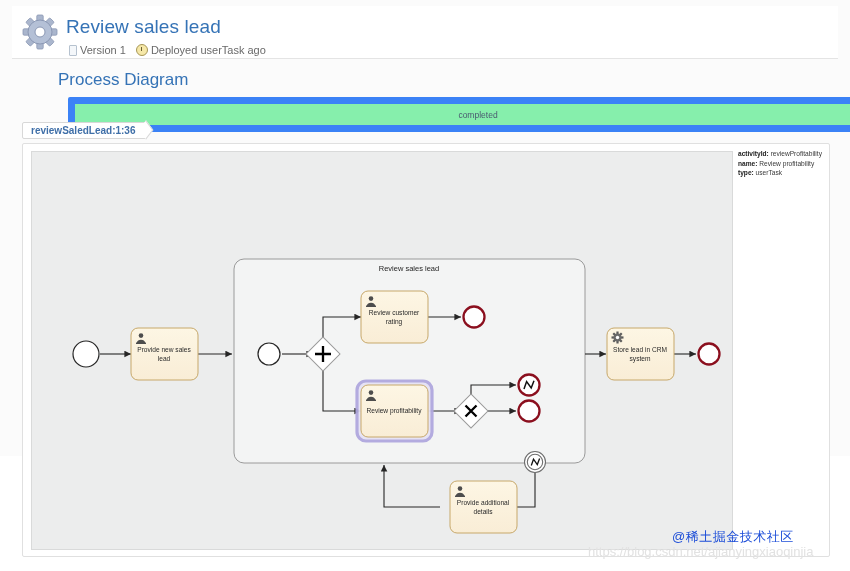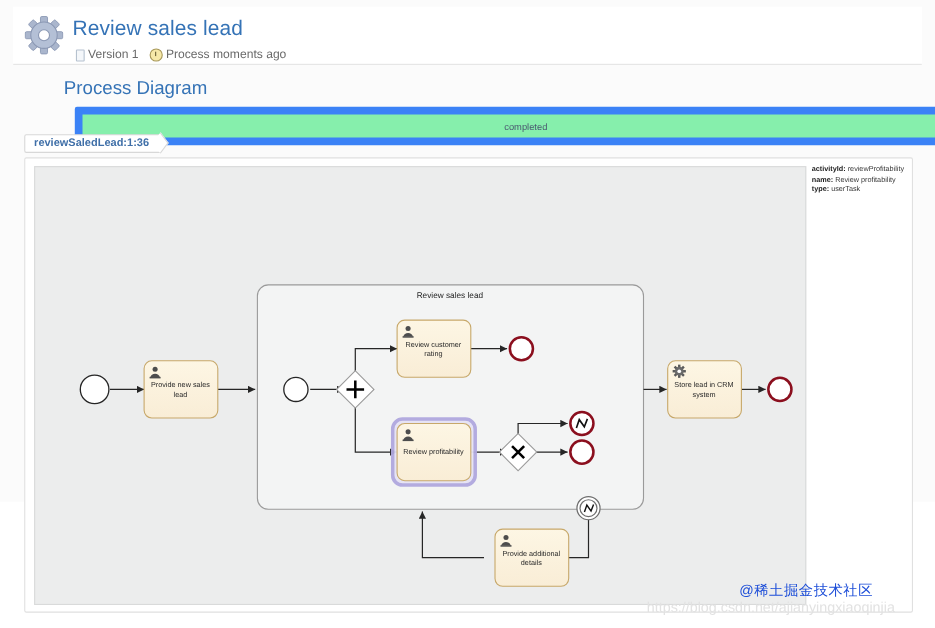--- a/index.html
+++ b/index.html
@@ -177,21 +177,21 @@
       </svg>
     </div>
 
     <div class="title">Review sales lead</div>
 
     <div class="meta">
       <span class="doc-icon"></span>
       <span>Version 1</span>
       <span class="sep"></span>
       <span class="clock-icon"></span>
-      <span>Process moments ago</span>
+      <span>Deployed userTask ago</span>
     </div>
   </div>
 
   <div class="process-diagram-label">Process Diagram</div>
 
   <div class="status-bar">
     <span>completed</span>
   </div>
 
   <div class="breadcrumb-row">

